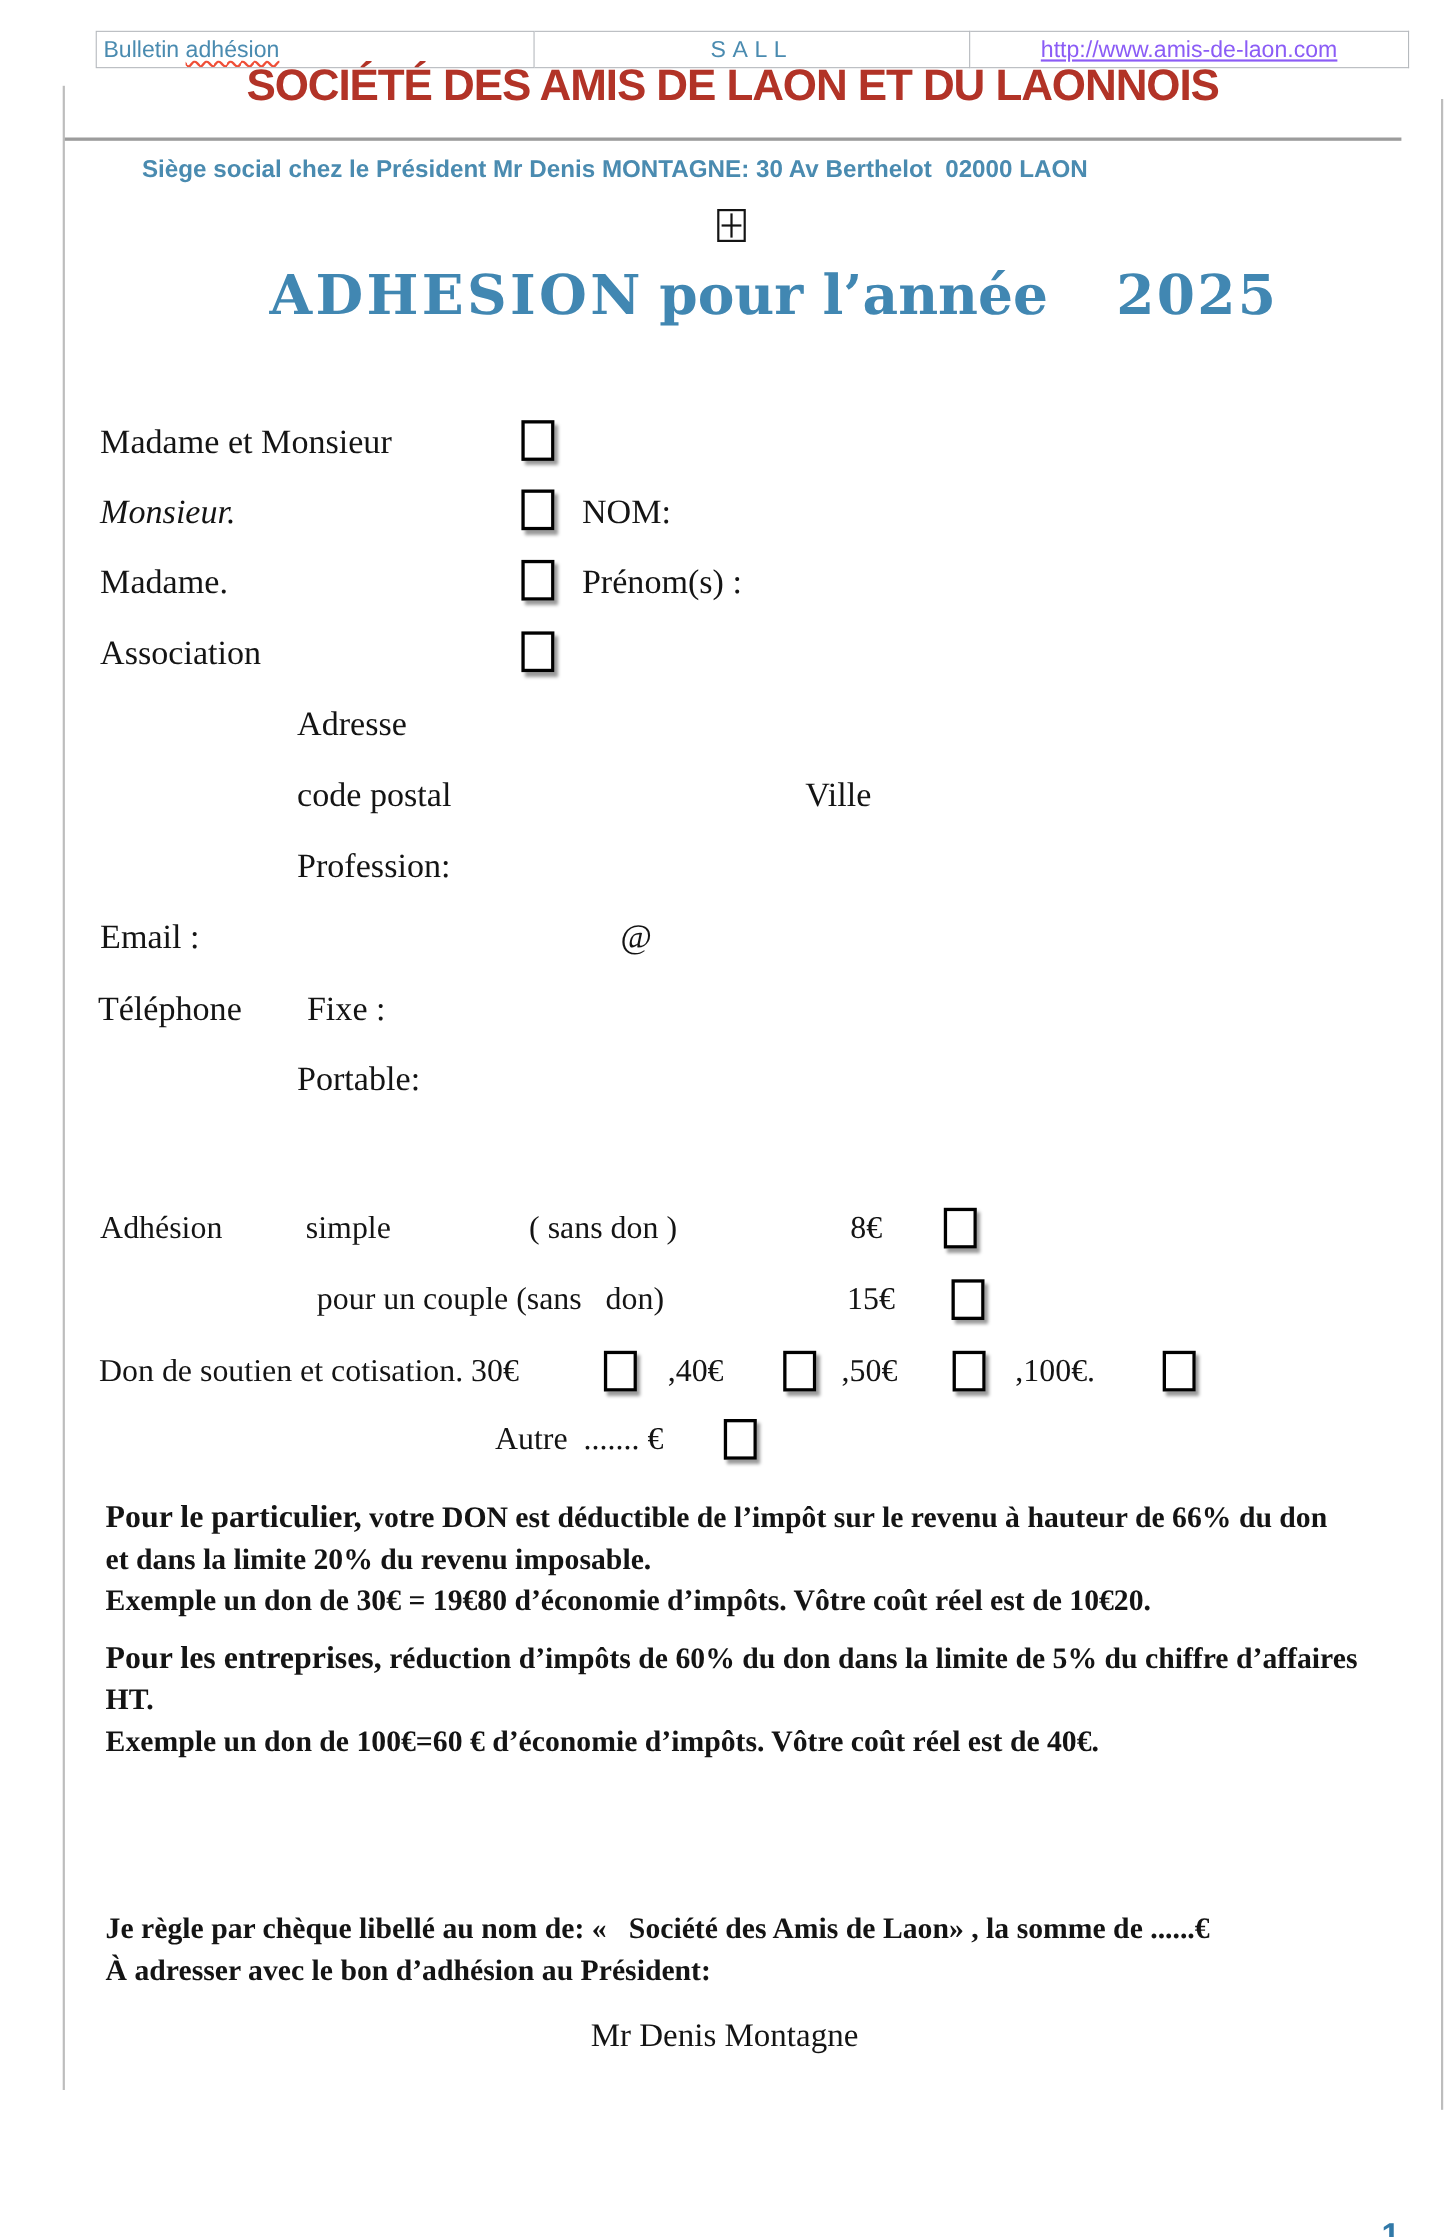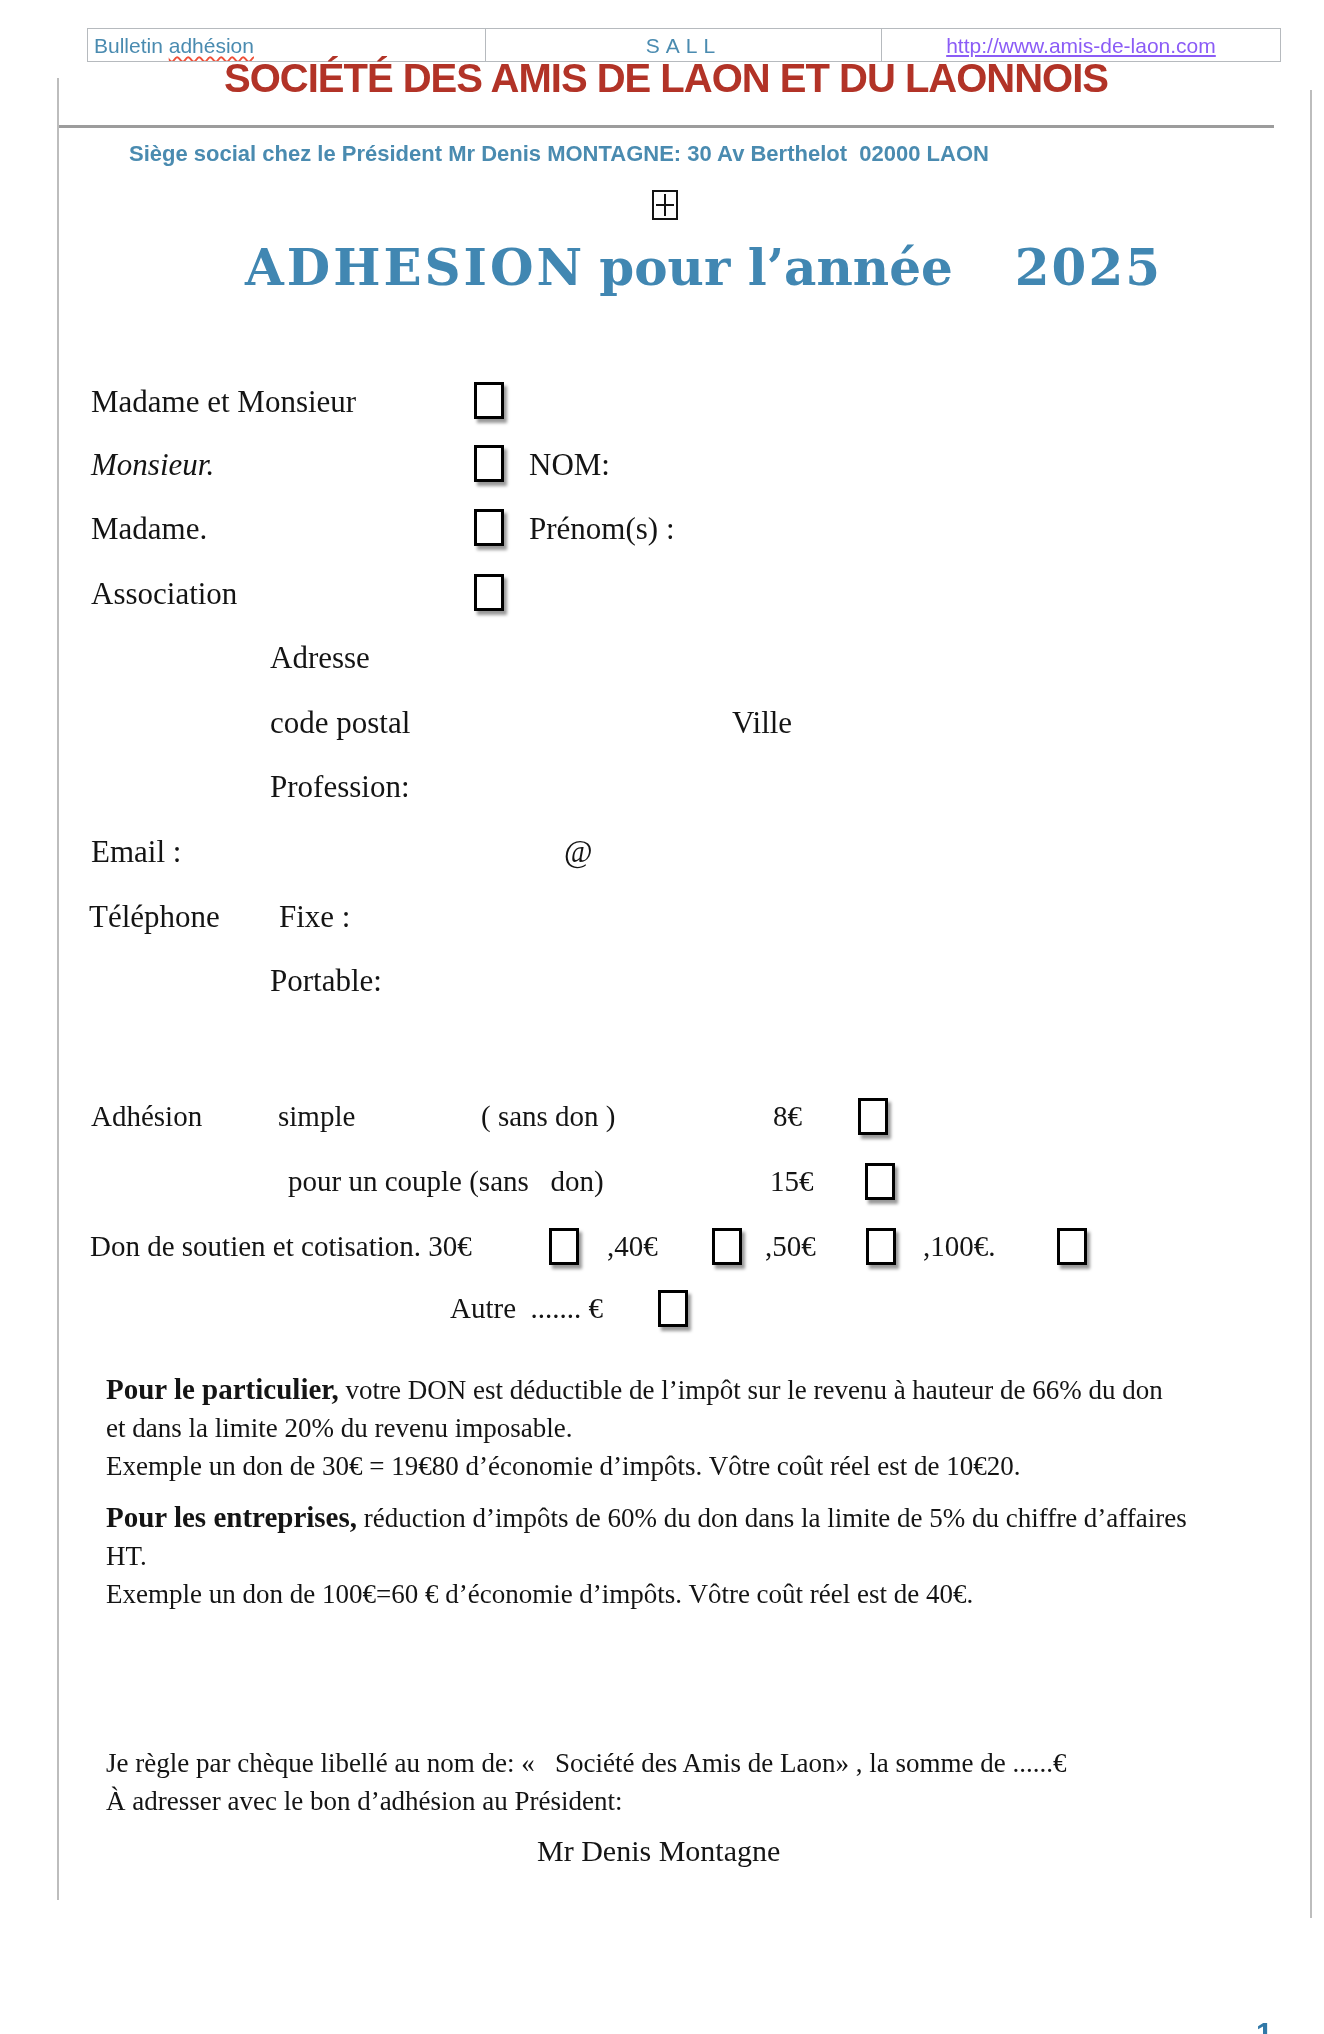--- a/index.html
+++ b/index.html
@@ -36,21 +36,21 @@
   .heading .word{letter-spacing:3px;}
   .heading .phrase{margin-left:14px;}
   .heading .year{margin-left:62px;letter-spacing:2px;}
   
   .f{position:absolute;font-size:31px;white-space:pre;}
   .p2{font-size:29px;}
   
   .cb{position:absolute;width:24px;height:31px;background:#fff;border:3px solid #000;
       box-shadow:3px 4px 3px rgba(0,0,0,.40);cursor:pointer;}
   
-  .para{position:absolute;margin:18px;font-size:27px;line-height:38px;white-space:pre;}
+  .para{position:absolute;margin:8px;font-size:27px;line-height:38px;white-space:pre;font-weight:bold;}
   .para b{font-size:29px;}
   
   .sans-line{position:absolute;font-family:"Liberation Sans",sans-serif;font-size:28px;
              color:#3c3c3c;white-space:pre;}
   .grammar{background:repeating-linear-gradient(90deg,#ef4f38 0 9px,rgba(0,0,0,0) 9px 15px)
            bottom left/100% 4px no-repeat;padding-bottom:5px;}
   .pagenum{position:absolute;left:1256px;top:2016px;font-family:"Liberation Sans",sans-serif;
            font-weight:bold;font-size:30px;color:#3179a8;}
 </style>
 </head>

